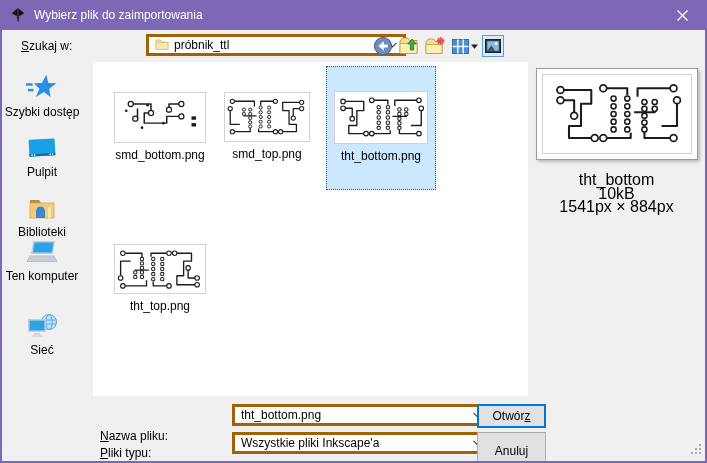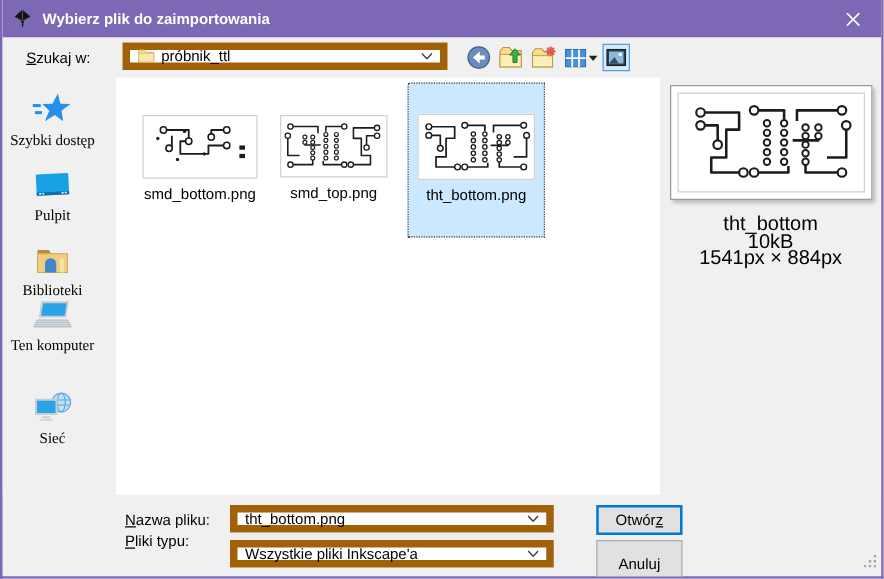--- a/index.html
+++ b/index.html
@@ -13,43 +13,43 @@
     position:relative;width:707px;height:463px;box-sizing:border-box;
     border:2px solid var(--purple);border-top:none;
     background:var(--bg);
     font-family:"Liberation Sans",sans-serif;font-size:12px;color:#000;
     overflow:hidden;
   }
   
   .titlebar{position:absolute;left:0;right:0;top:0;height:30px;background:var(--purple);
     display:flex;align-items:center;color:#fff;}
   .app-icon{margin:0 8px 0 8px;display:flex;}
-  .title{font-size:12px;font-weight:bold;}
+  .title{font-size:12px;}
   .close-btn{position:absolute;right:0;top:0;width:45px;height:30px;display:flex;
     align-items:center;justify-content:center;cursor:default;}
   
   .toolbar{position:absolute;left:0;right:0;top:30px;height:32px;background:var(--bg);}
   .lookin-label{position:absolute;left:19px;top:9px;}
   .accel{text-decoration:underline;}
-  .combobox{background:#fff;border:6px solid #a16207;display:flex;align-items:center;
-    box-sizing:border-box;padding:0 6px;gap:5px;}
+  .combobox{background:#fff;border:3px solid #a16207;display:flex;align-items:center;
+    box-sizing:border-box;padding:0 6px;gap:5px;margin-left:48px;}
   .combo-lookin{position:absolute;left:96px;top:4px;width:260px;height:22px;}
   .combo-text{white-space:nowrap;overflow:hidden;}
   .chevron{margin-left:auto;display:flex;}
   .tb-btn{position:absolute;top:4px;height:24px;display:flex;align-items:center;
     justify-content:center;border:1px solid transparent;box-sizing:border-box;}
   .tb-back{left:369px;width:24px;}
   .tb-up{left:395px;width:24px;}
   .tb-new{left:421px;width:24px;}
   .tb-views{left:447px;width:31px;gap:2px;}
   .tb-preview{left:480px;width:22px;height:22px;top:5px;}
   .tb-btn.pressed{background:#d9ecfc;border:1px solid #5a9fd9;}
   
   .sidebar{position:absolute;left:0;top:62px;width:91px;height:334px;background:var(--bg);}
-  .side-item{position:absolute;left:0;width:80px;text-align:center;cursor:default;font-family:Liberation Serif, serif;}
+  .side-item{position:absolute;left:0;width:80px;text-align:center;cursor:default;}
   .side-icon{height:32px;display:flex;align-items:flex-end;justify-content:center;}
   .side-label{display:block;margin-top:3px;font-size:12px;}
   .si-0{top:8px;}.si-1{top:68px;}.si-2{top:128px;}.si-3{top:172px;}.si-4{top:246px;}
   
   .filelist{position:absolute;left:91px;top:62px;width:437px;height:334px;background:#fff;}
   .tile{position:absolute;width:110px;height:124px;display:flex;flex-direction:column;
     align-items:center;justify-content:center;box-sizing:border-box;padding-bottom:2px;}
   .t0{left:12px;top:4px;}
   .t1{left:119px;top:4px;}
   .t2{left:233px;top:4px;}
@@ -66,21 +66,21 @@
   
   .preview-panel{position:absolute;left:526px;top:62px;width:177px;height:334px;
     background:var(--bg);text-align:center;}
   .pframe{margin:6px auto 0;width:162px;height:92px;background:#fff;border:1px solid #9b9b9b;
     box-sizing:border-box;padding:5px;box-shadow:2px 2px 3px rgba(0,0,0,0.22);}
   .pinner{width:100%;height:100%;border:1px solid #cfcfcf;box-sizing:border-box;
     display:flex;align-items:center;justify-content:center;background:#fff;}
   .pinner svg{width:140px;height:72px;}
   .pmeta{margin-top:13px;font-size:16px;line-height:13.5px;}
   
-  .f-label{position:absolute;left:98px;}
+  .f-label{position:absolute;left:98px;margin-top:20px;}
   .fl-name{top:409px;}
   .fl-type{top:426px;}
   .combo-name{position:absolute;left:182px;top:404px;width:259px;height:22px;}
   .combo-type{position:absolute;left:182px;top:432px;width:259px;height:22px;}
   .btn{position:absolute;left:475px;width:69px;box-sizing:border-box;background:#e1e1e1;
     border:1px solid #adadad;display:flex;align-items:center;justify-content:center;
     font-size:12px;cursor:default;}
   .btn-open{top:404px;height:24px;border:2px solid var(--accent);background:#e1e1e1;}
   .btn-cancel{top:432px;height:38px;}
   .grip{position:absolute;right:4px;bottom:4px;}
@@ -341,20 +341,28 @@
 
     <div class="tile t2 selected">
       <span class="plate p2">
         <svg viewBox="0 0 160 84" preserveAspectRatio="xMidYMid meet">
             <use href="#pcb-dense"></use>
           </svg>
       </span>
       <span class="fname">tht_bottom.png</span>
     </div>
 
+    <div class="tile t3">
+      <span class="plate p3">
+        <svg viewBox="0 0 160 84" preserveAspectRatio="xMidYMid meet">
+            <use href="#pcb-dense" transform="translate(160,84) rotate(180)"></use>
+          </svg>
+      </span>
+      <span class="fname">tht_top.png</span>
+    </div>
   </div>
 
   <div class="preview-panel">
     <div class="pframe">
       <div class="pinner">
         <svg viewBox="0 0 160 84" preserveAspectRatio="xMidYMid meet">
             <use href="#pcb-dense"></use>
           </svg>
       </div>
     </div>

